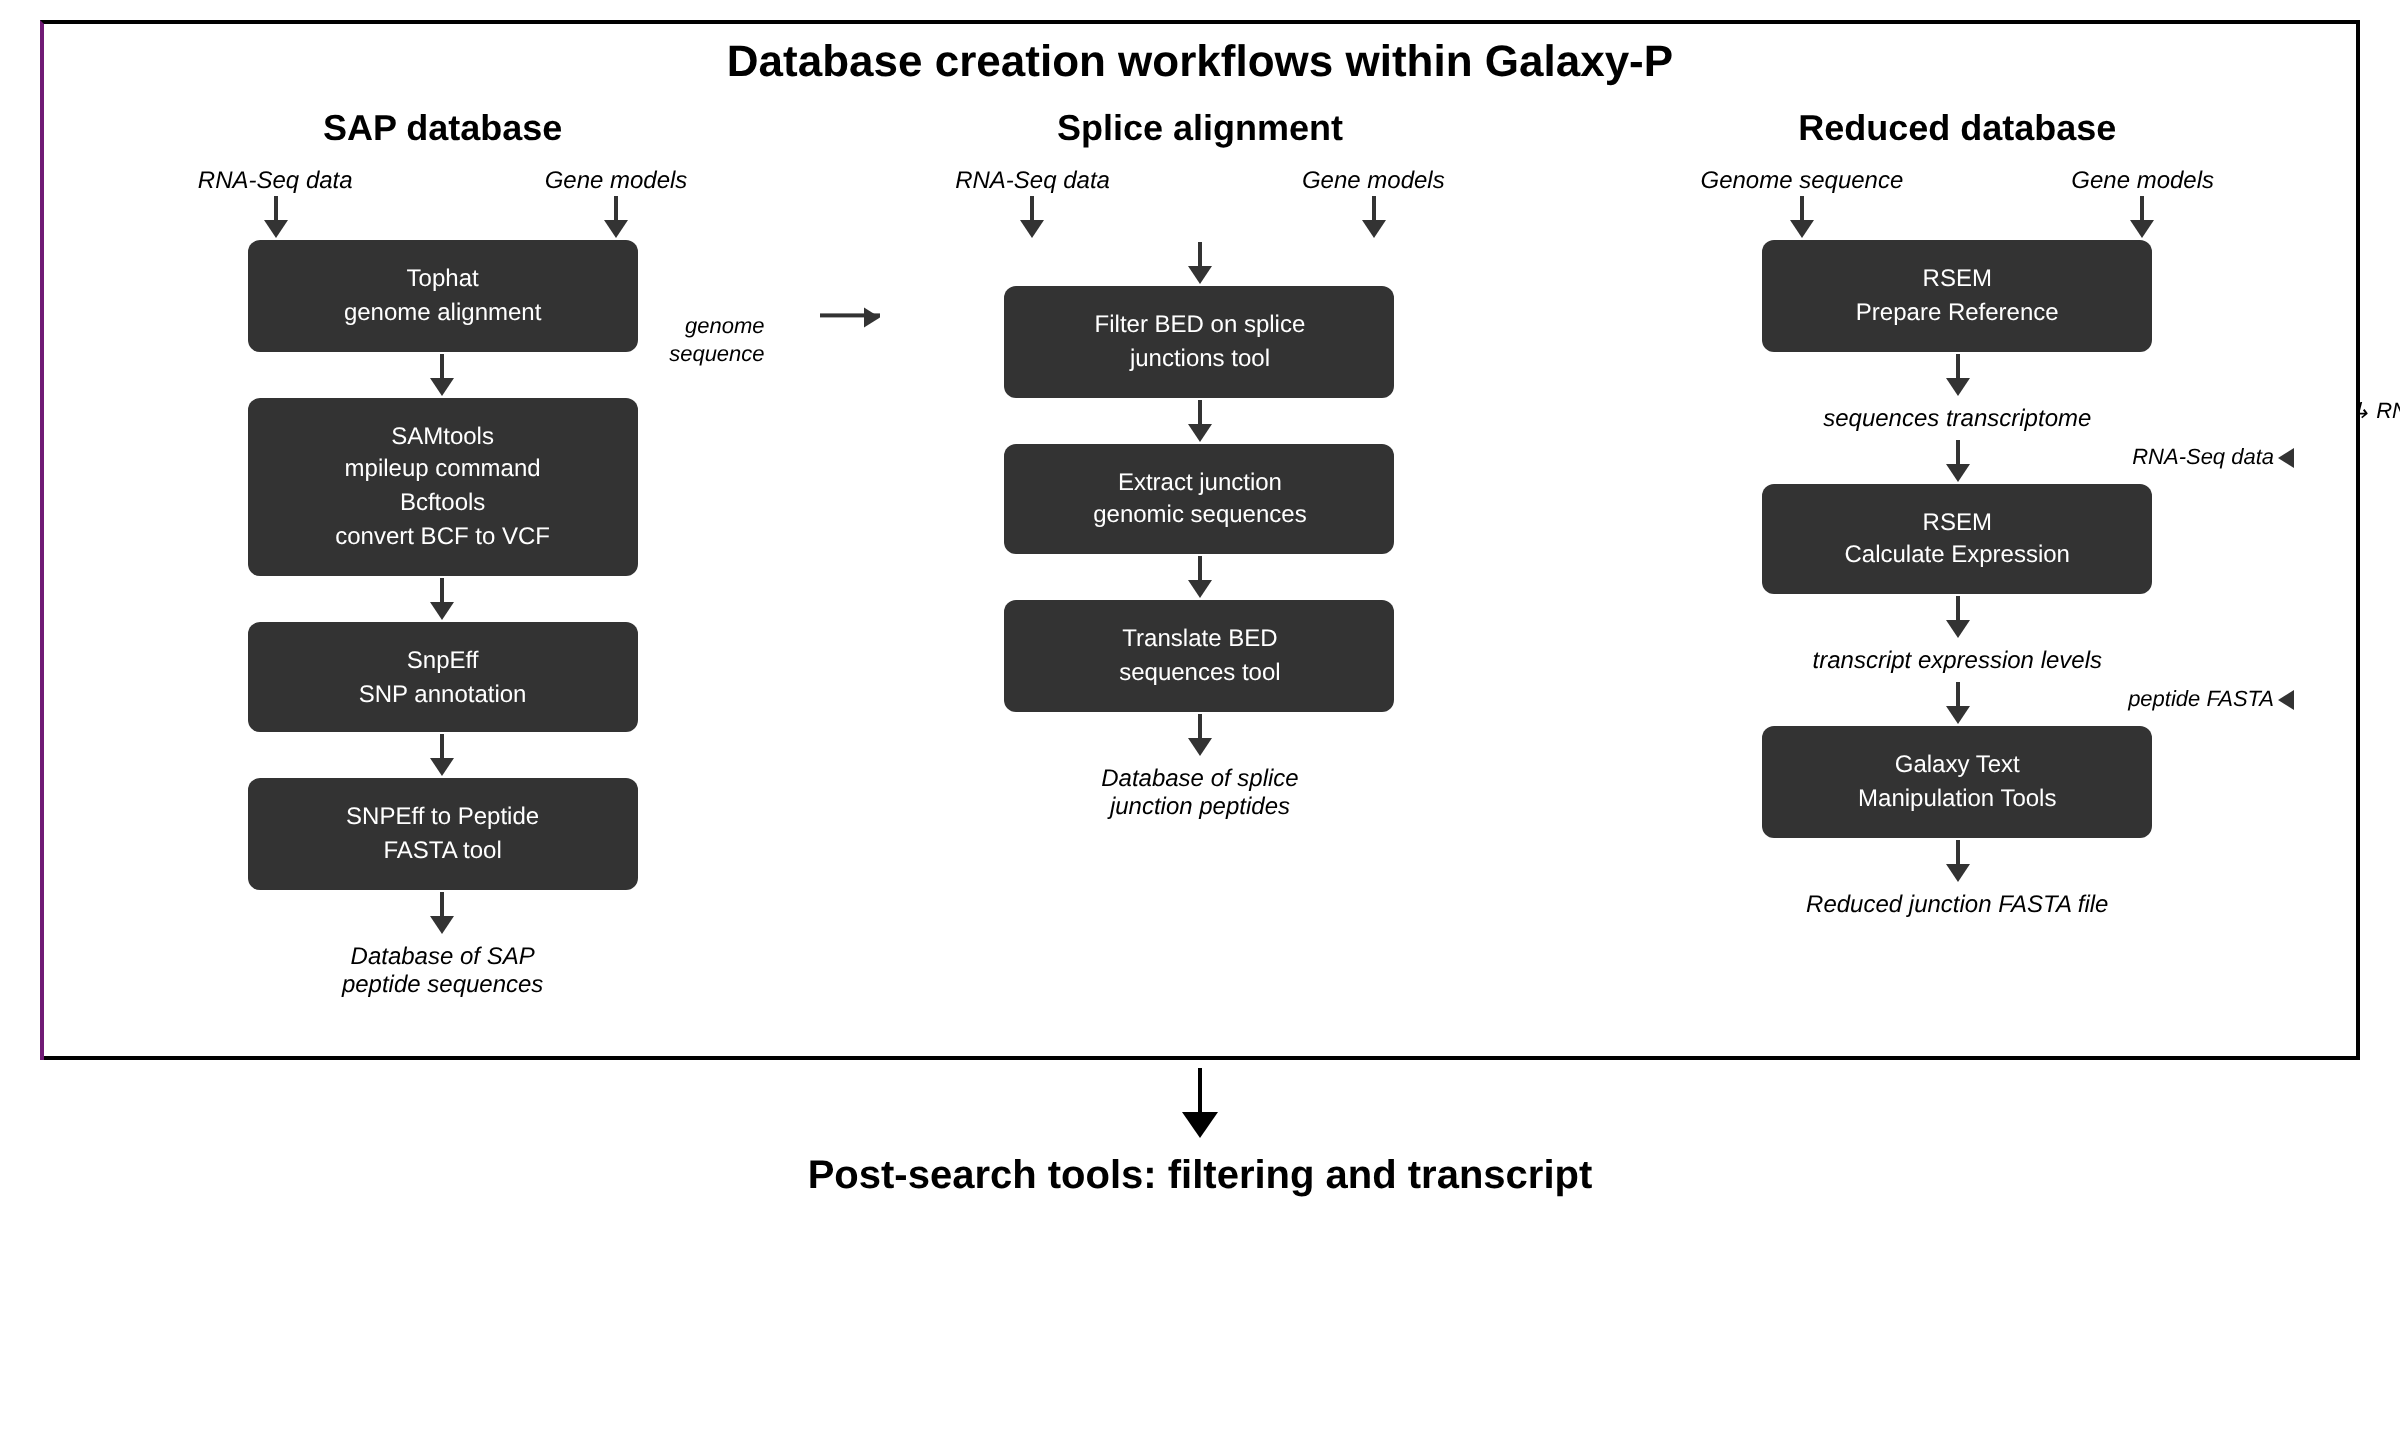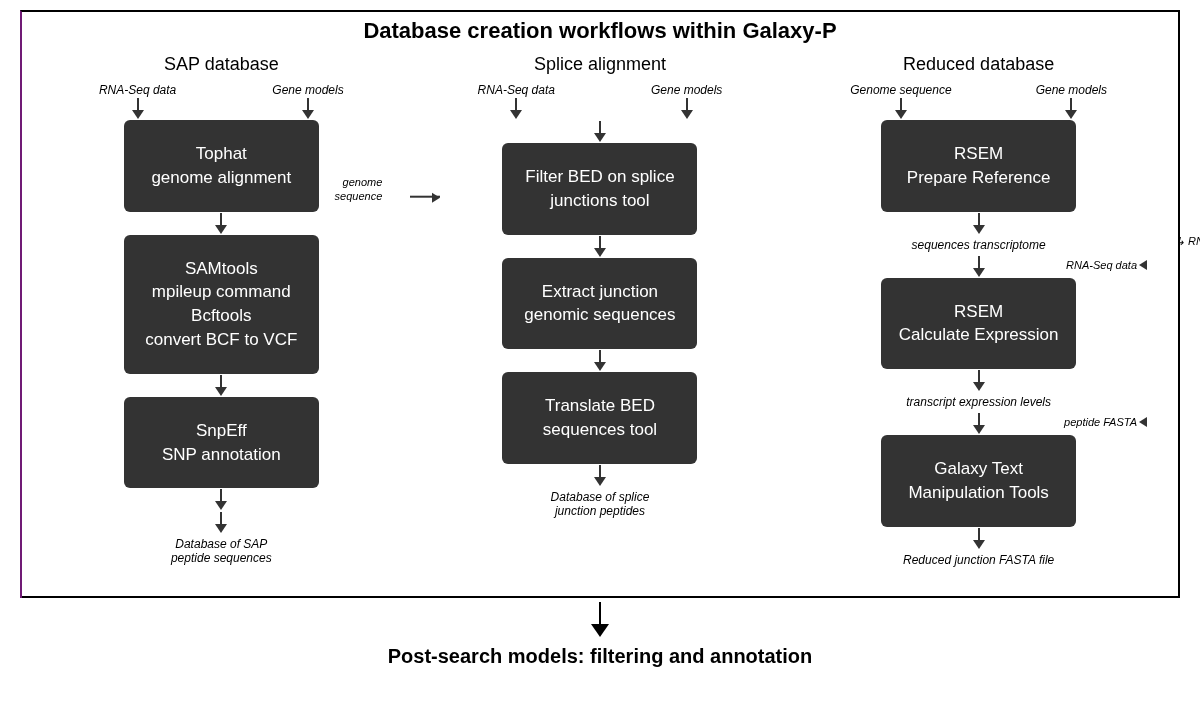--- a/index.html
+++ b/index.html
@@ -54,21 +54,21 @@
     .workflow-col {
       display: flex;
       flex-direction: column;
       align-items: center;
       width: 30%;
       position: relative;
     }
 
     .col-title {
       font-size: 18px;
-      font-weight: normal;
+      font-weight: bold;
       margin-bottom: 8px;
       text-align: left;
     }
 
     .input-label {
       font-size: 12px;
       text-align: center;
       font-style: italic;
     }
 
@@ -91,23 +91,23 @@
       border-left: 6px solid transparent;
       border-right: 6px solid transparent;
       border-top: 9px solid #333;
     }
 
     
     .tool-box {
       background: #333;
       color: #fff;
       border-radius: 6px;
-      padding: 22px 12px;
-      text-align: center;
-      font-size: 17px;
+      padding: 11px 12px;
+      text-align: center;
+      font-size: 12px;
       line-height: 1.4;
       width: 100%;
       max-width: 195px;
     }
 
     .output-label {
       font-size: 12px;
       text-align: center;
       margin: 3px 0;
       font-style: italic;
@@ -197,20 +197,21 @@
             <div class="line"></div>
             <div class="arrowhead"></div>
           </div>
 
         <div class="tool-box">SnpEff<br>SNP annotation</div>
         <div class="arrow-line">
             <div class="line"></div>
             <div class="arrowhead"></div>
           </div>
 
+        <div class="tool-box">SNPEff to Peptide<br>FASTA tool</div>
         <div class="arrow-line">
             <div class="line"></div>
             <div class="arrowhead"></div>
           </div>
 
         <div class="output-label">Database of SAP<br>peptide sequences</div>
       </div>
 
       <div class="workflow-col" style="position:relative;">
         <div class="col-title">Splice alignment</div>
@@ -232,21 +233,21 @@
           </div>
         </div>
 
         <div class="arrow-line">
             <div class="line"></div>
             <div class="arrowhead"></div>
           </div>
 
         <div style="position:relative; width:100%; display:flex; flex-direction:column; align-items:center;">
 
-          <div style="position:absolute; left:-95px; top:50%; transform:translateY(-50%); display:flex; flex-direction:row; align-items:flex-end;gap:24px;">
+          <div style="position:absolute; left:-95px; top:50%; transform:translateY(-50%); display:flex; flex-direction:row; align-items:flex-start;gap:24px;">
             <div style="font-size:11px; font-style:italic; text-align:right; line-height:1.3;">genome<br>sequence</div>
             <div style="display:flex; flex-direction:column; align-items:center; margin-left:4px;">
               <div style="width:30px; height:2px; background:#333;"></div>
               <div style="width:0; height:0; border-top:5px solid transparent; border-bottom:5px solid transparent; border-left:8px solid #333; margin-top:-5px; margin-left:22px;"></div>
             </div>
           </div>
           <div class="tool-box">Filter BED on splice<br>junctions tool</div>
         </div>
         <div class="arrow-line">
             <div class="line"></div>
@@ -349,15 +350,15 @@
     <div style="width:100%; height:28px; border-left:none; border-right:none;"></div>
   </div>
 
   <div style="width:100%; border-bottom:2px solid #000; margin-top:-2px;"></div>
 
   <div class="bottom-arrow">
     <div class="line" style="width:2px; height:22px; background:#000;"></div>
     <div class="arrowhead" style="width:0; height:0; border-left:9px solid transparent; border-right:9px solid transparent; border-top:13px solid #000;"></div>
   </div>
 
-  <div class="post-search-title">Post-search models:  filtering and annotation</div>
+  <div class="post-search-title">Post-search tools:  filtering and transcript</div>
 
 </div>
 
 </body></html>

